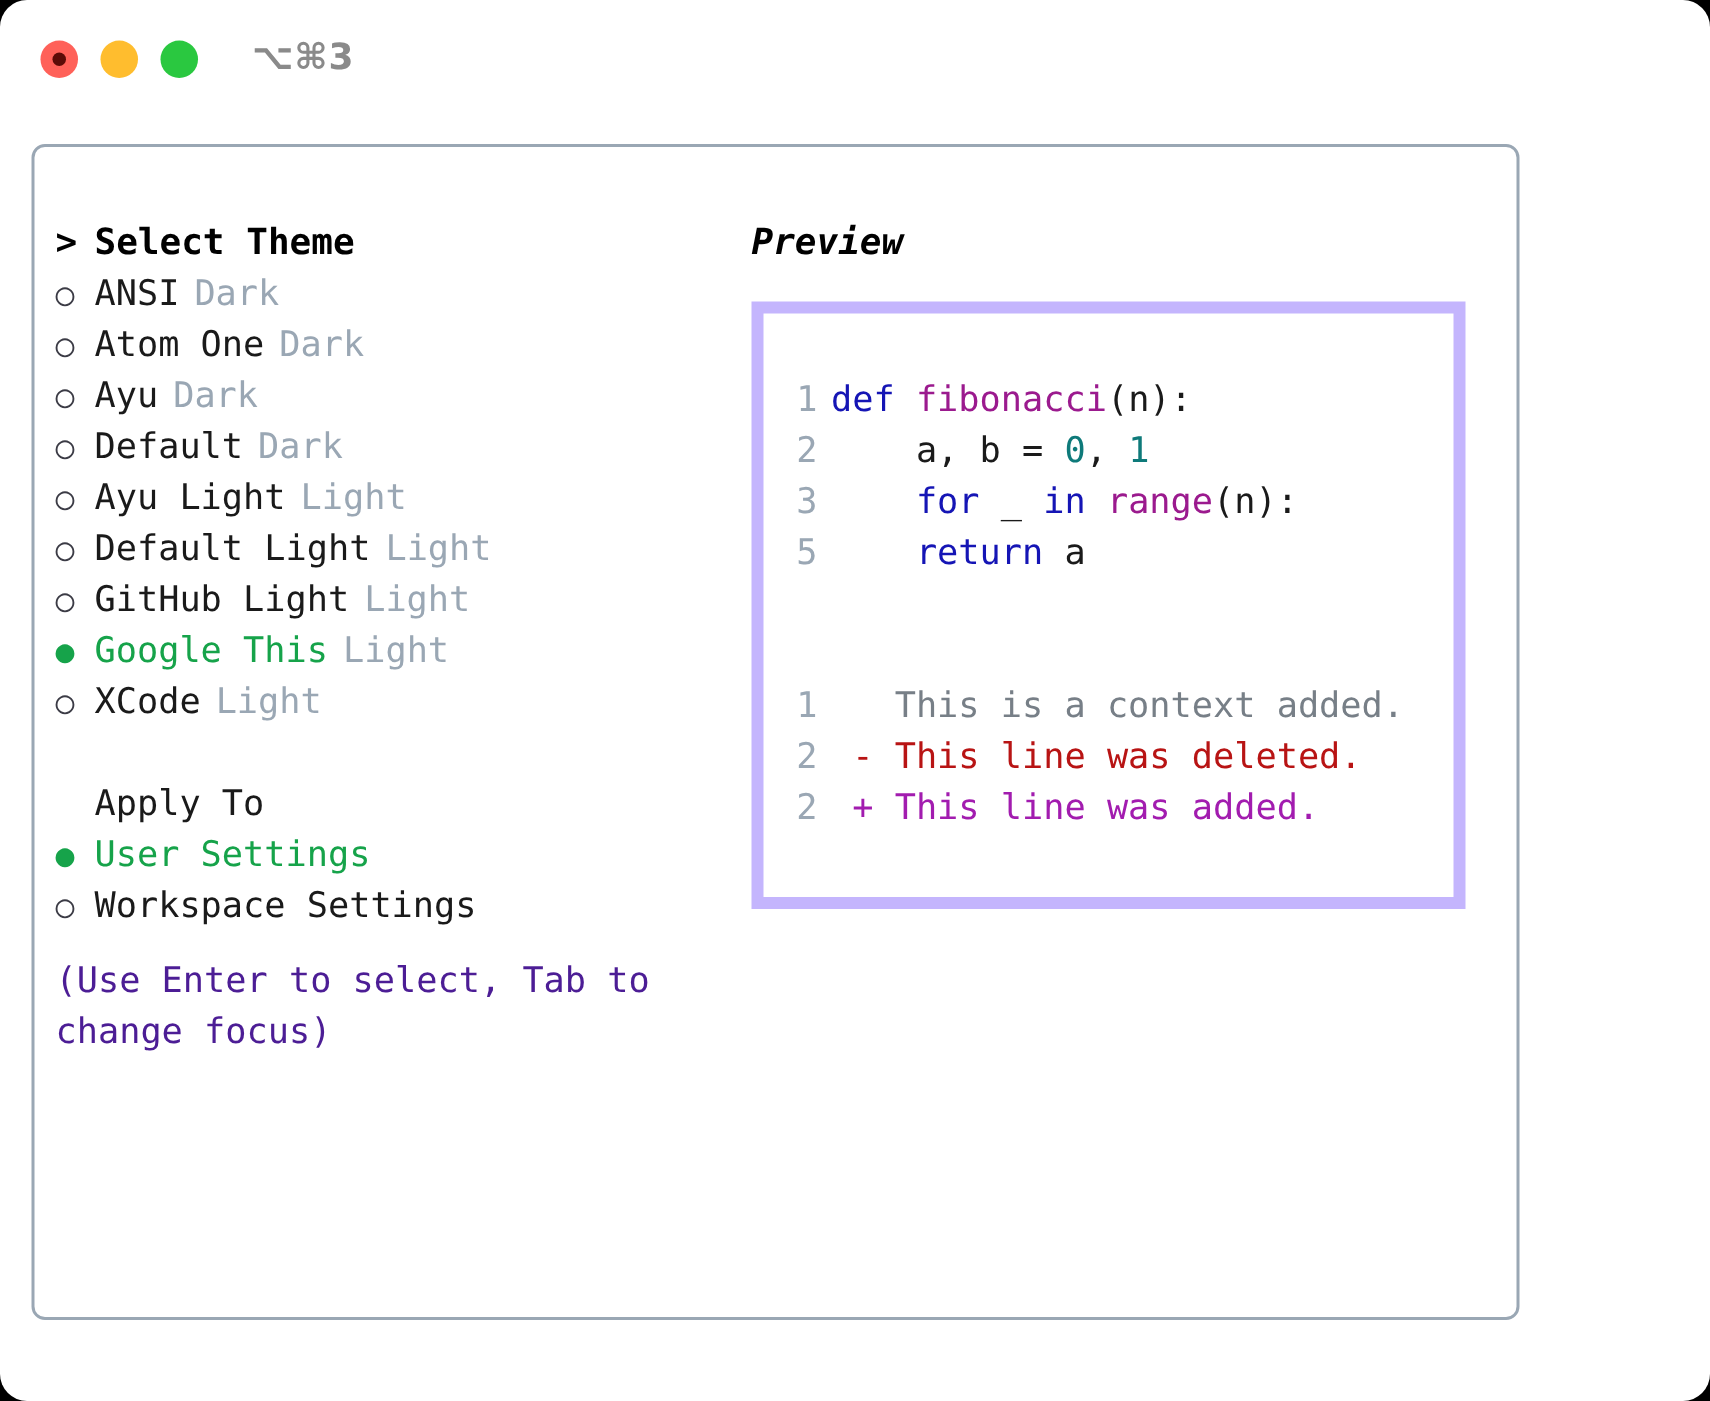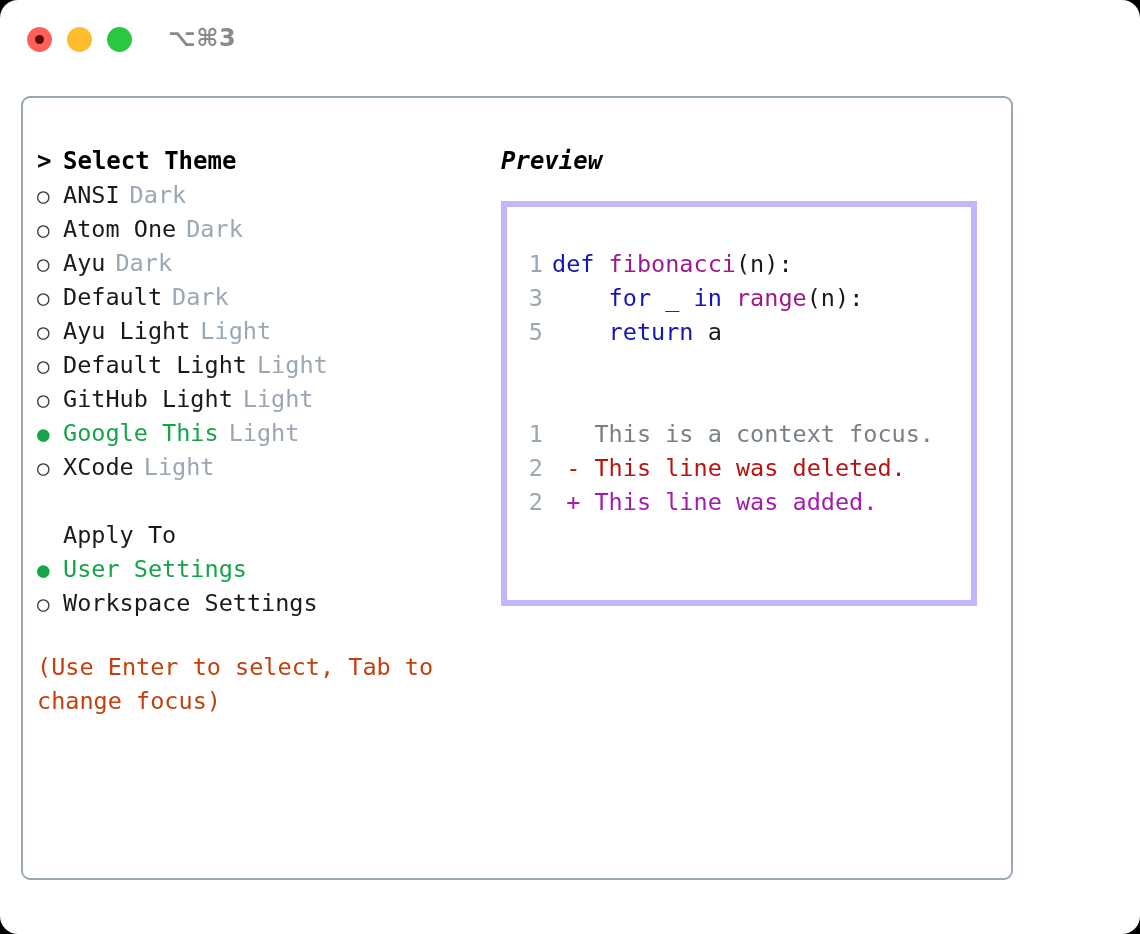--- a/index.html
+++ b/index.html
@@ -119,24 +119,24 @@
   .group-header {
     font-size: 23.5px;
     color: #1a1a1a;
     height: 34px;
     line-height: 34px;
     white-space: nowrap;
   }
   .group-header .bullet { color: transparent; }
 
   #hint {
-    margin-top: 30px;
-    font-size: 23.5px;
-    line-height: 34px;
-    color: #c2410c;
+    margin-top: 16px;
+    font-size: 23.5px;
+    line-height: 34px;
+    color: #4c1d95;
     width: 400px;
   }
 
   
   #right-col {
     position: absolute;
     left: 478px;
     top: 46px;
     width: 500px;
   }
@@ -147,21 +147,21 @@
     color: #000000;
     height: 34px;
     line-height: 34px;
     font-style: italic;
   }
 
   #preview-box {
     margin-top: 23px;
     width: 476px;
     height: 405px;
-    border: 6px solid #c4b5fd;
+    border: 8px solid #c4b5fd;
     box-sizing: border-box;
     background: #ffffff;
     position: relative;
   }
 
   #code-area {
     position: absolute;
     left: 8px;
     top: 40px;
     right: 4px;
@@ -237,27 +237,28 @@
       <div id="hint">(Use Enter to select, Tab to change focus)</div>
     </div>
 
     <div id="right-col">
       <div id="preview-title">Preview</div>
 
       <div id="preview-box">
         <div id="code-area">
           <div id="code-lines">
               <div class="code-line"><span class="lineno">1</span><span class="tok-kw">def </span><span class="tok-fn">fibonacci</span><span class="tok-txt">(n):</span></div>
+              <div class="code-line"><span class="lineno">2</span><span class="tok-txt">    a, b = </span><span class="tok-num">0</span><span class="tok-txt">, </span><span class="tok-num">1</span></div>
               <div class="code-line"><span class="lineno">3</span><span class="tok-txt">    </span><span class="tok-kw">for</span><span class="tok-txt"> _ </span><span class="tok-kw">in</span><span class="tok-txt"> </span><span class="tok-fn">range</span><span class="tok-txt">(n):</span></div>
               <div class="code-line"><span class="lineno">5</span><span class="tok-txt">    </span><span class="tok-kw">return</span><span class="tok-txt"> a</span></div>
             </div>
           <div class="blank-line"></div>
           <div class="blank-line"></div>
           <div id="diff-lines">
-              <div class="code-line"><span class="lineno">1</span><span class="diff-ctx">   This is a context focus.</span></div>
+              <div class="code-line"><span class="lineno">1</span><span class="diff-ctx">   This is a context added.</span></div>
               <div class="code-line"><span class="lineno">2</span><span class="diff-del"> - This line was deleted.</span></div>
               <div class="code-line"><span class="lineno">2</span><span class="diff-add"> + This line was added.</span></div>
             </div>
         </div>
       </div>
     </div>
 
   </div>
 </div>
 

